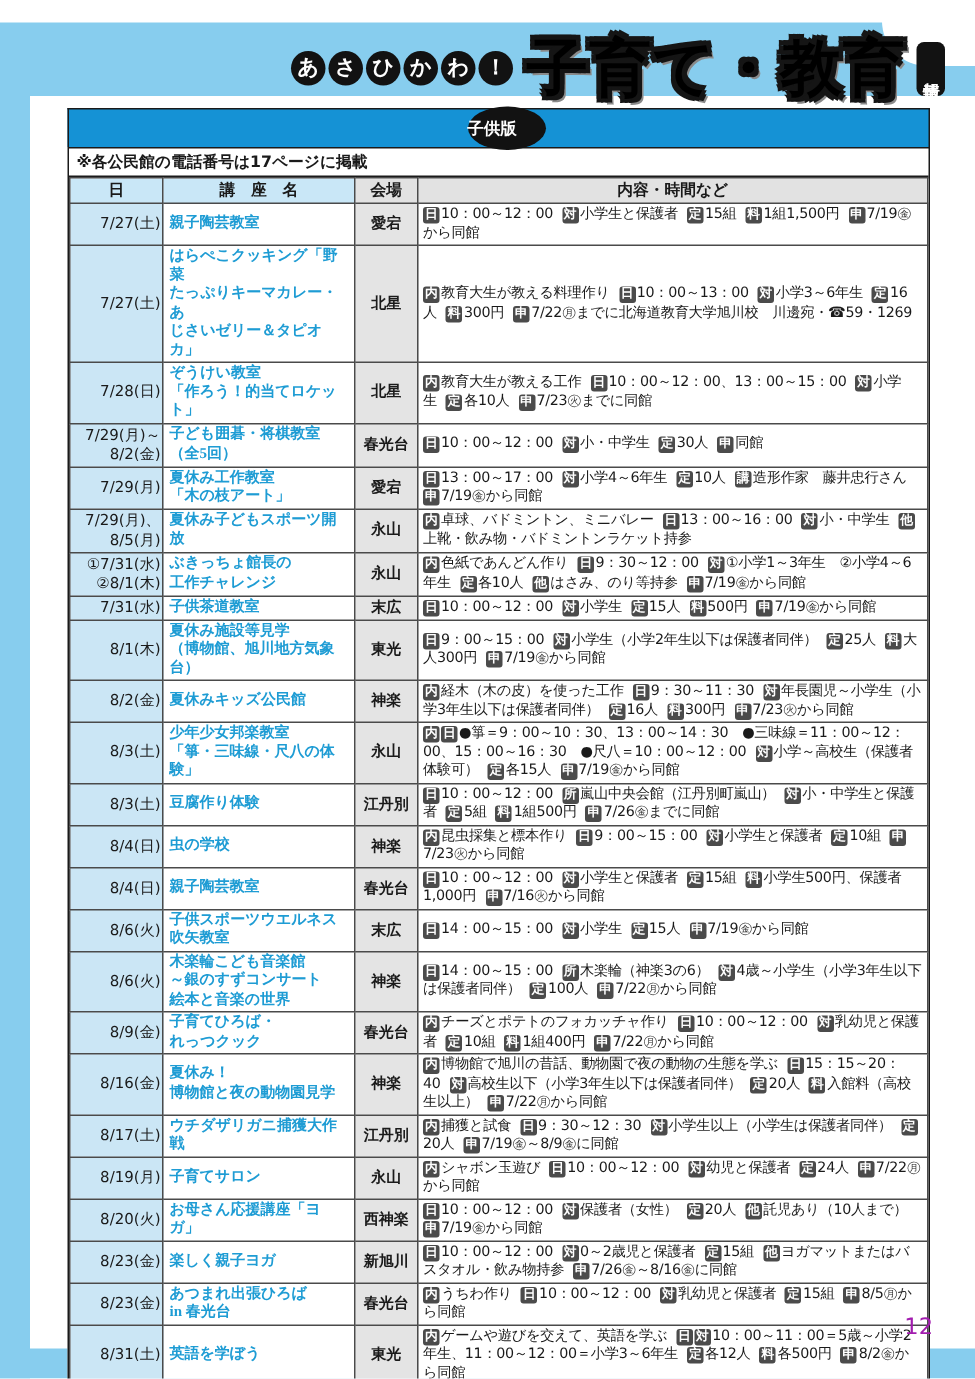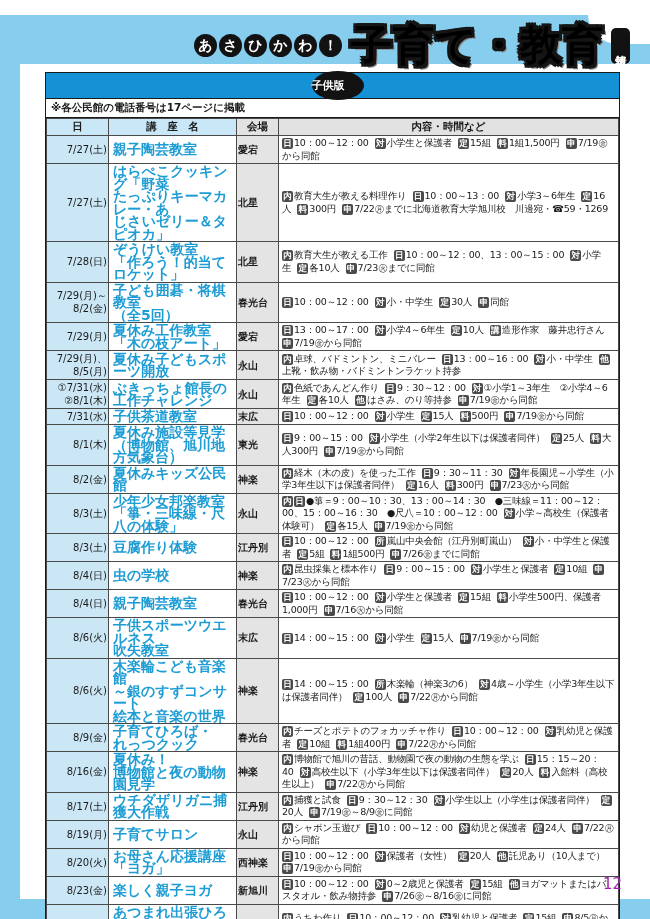--- a/index.html
+++ b/index.html
@@ -40,22 +40,22 @@
   }
   .table-frame{border:1.5px solid #1a1a1a;background:#fff;}
   .note-row{font-size:10.5px;font-weight:bold;padding:2px 5px;border-bottom:1.2px solid #1a1a1a;}
   table{border-collapse:collapse;width:100%;table-layout:fixed;}
   th,td{border:1px solid #4a4a4a;vertical-align:middle;}
   th{font-size:10.5px;font-weight:bold;padding:1px 2px;text-align:center;}
   th.h-date,th.h-course{background:#c9e7f7;}
   th.h-venue,th.h-details{background:#e2e2e2;}
   col.w-date{width:62px;}col.w-course{width:128px;}col.w-venue{width:42px;}
   .c-date{background:#cbe6f5;text-align:right;font-size:10px;white-space:pre-line;line-height:13px;padding:1px 1px;}
-  .c-course{color:#1e9cd4;font-weight:bold;font-size:14px;white-space:pre-line;line-height:12.5px;padding:1px 4px;}
-  .c-venue{background:#e4e4e4;text-align:left;font-size:10px;font-weight:bold;padding:1px 1px;line-height:11px;}
+  .c-course{color:#1e9cd4;font-weight:bold;font-size:10px;white-space:pre-line;line-height:12.5px;padding:1px 4px;font-family:Liberation Serif, serif;}
+  .c-venue{background:#e4e4e4;text-align:center;font-size:10px;font-weight:bold;padding:1px 1px;line-height:11px;}
   .c-details{font-size:9.5px;line-height:12.5px;padding:1px 3px;letter-spacing:-0.2px;vertical-align:middle;}
   .seg{margin-right:6px;display:inline;}
   .badge{
     display:inline-block;background:#4b4b4b;color:#fff;width:11px;height:11px;line-height:11px;
     border-radius:2px;text-align:center;font-size:8.5px;font-weight:bold;margin-right:1px;
     vertical-align:0px;letter-spacing:0;
   }
   
   .footer{position:absolute;right:28px;bottom:26px;display:flex;align-items:baseline;gap:22px;}
   .footer .pub{font-size:10px;color:#3a3a3a;}

